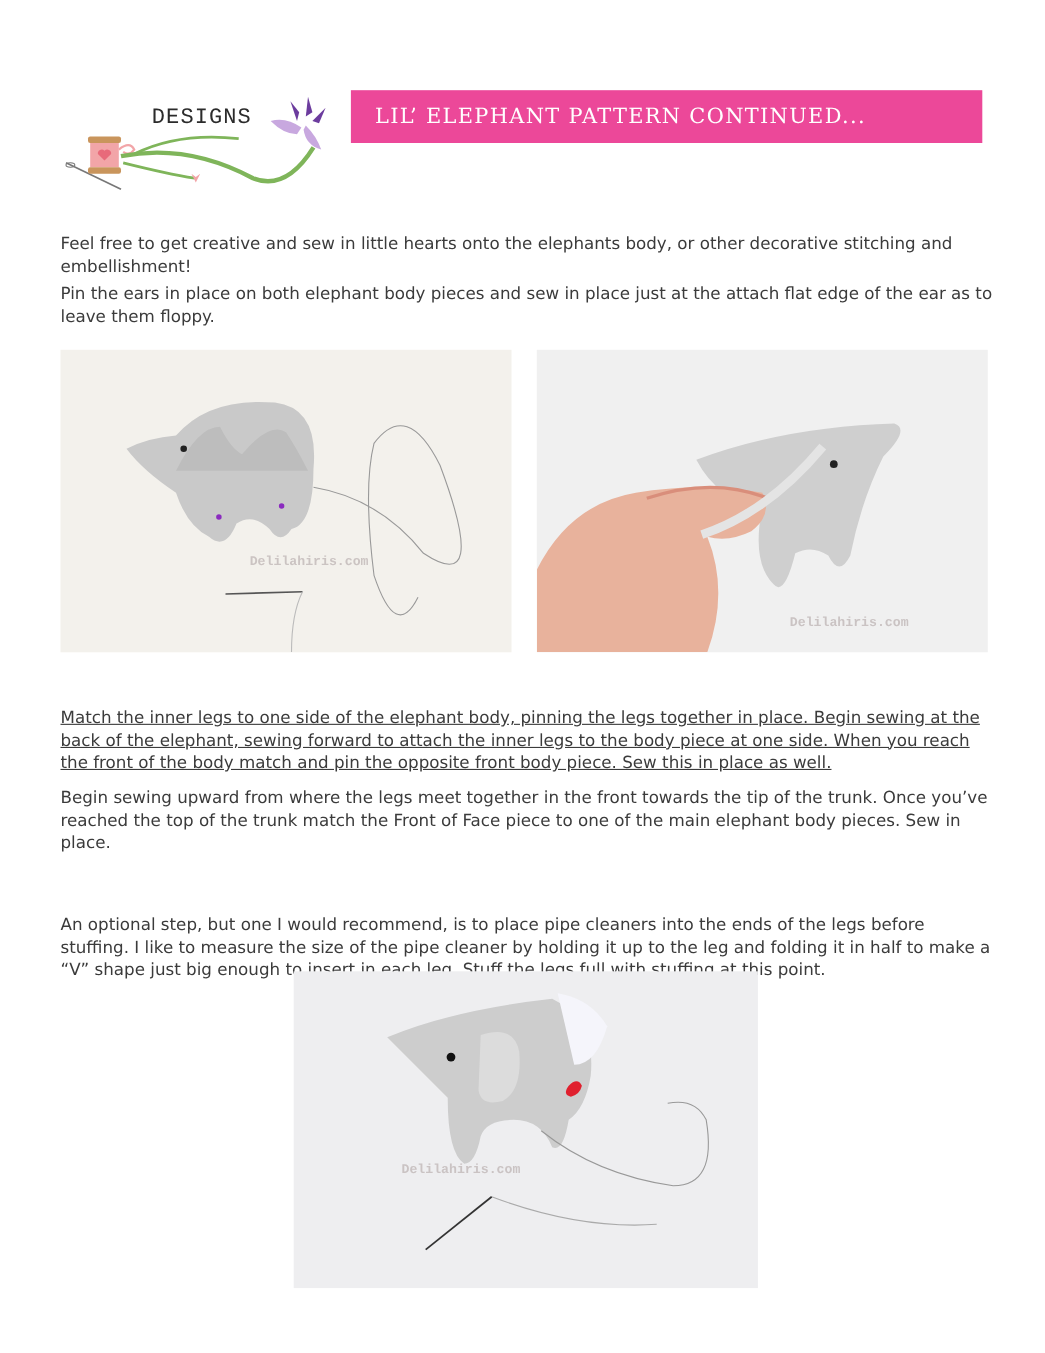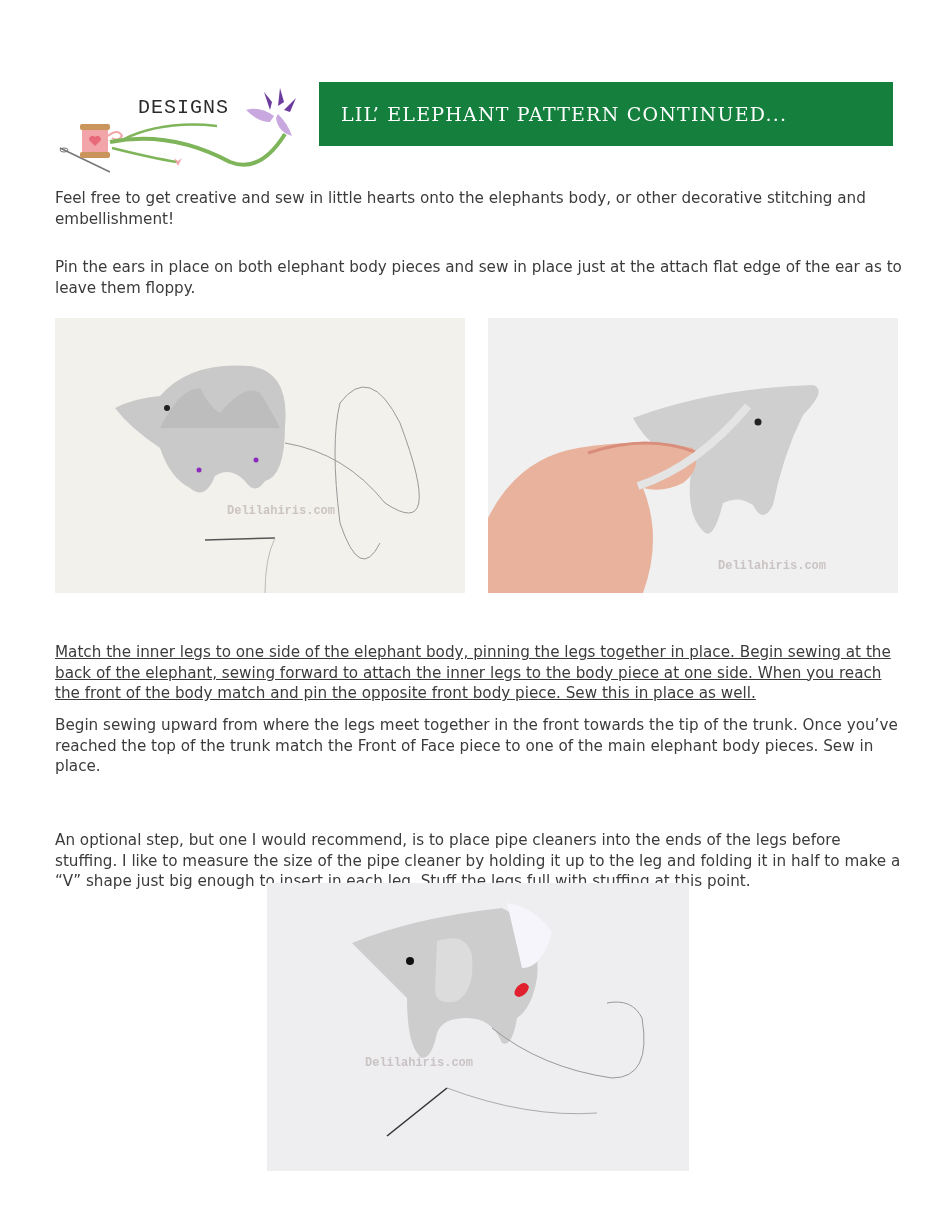--- a/index.html
+++ b/index.html
@@ -4,21 +4,21 @@
 <style>
   html, body { margin:0; padding:0; background:#ffffff; }
   body { width:950px; height:1230px; position:relative; overflow:hidden;
          font-family:"DejaVu Sans", sans-serif; color:#3a3a3a; }
   .logo { position:absolute; left:52px; top:44px; width:255px; height:132px; }
   .logo-title { position:absolute; left:36px; top:8px; font-family:"DejaVu Serif", serif;
      font-style:italic; font-weight:bold; font-size:36px; color:#2b2b2b; letter-spacing:0.5px; }
   .logo-sub { position:absolute; left:86px; top:52px; font-family:Liberation Mono, monospace;
      font-size:20px; color:#2b2b2b; letter-spacing:1px; }
   .logo svg { position:absolute; left:0; top:0; }
-  .banner { position:absolute; left:319px; top:82px; width:574px; height:64px; background:#15803d;
+  .banner { position:absolute; left:319px; top:82px; width:574px; height:48px; background:#ec4899;
      display:flex; align-items:center; padding-left:22px; box-sizing:border-box; }
   .banner-text { font-family:"DejaVu Serif", serif; color:#ffffff; font-size:19px; letter-spacing:1.2px; }
   .para { position:absolute; left:55px; width:848px; font-size:15.2px; line-height:20.5px; color:#3b3b3b; margin:0; }
   .photo { position:absolute; overflow:hidden; }
   .watermark { position:absolute; font-family:Liberation Mono, monospace; font-weight:bold; color:rgba(190,180,180,0.75); font-size:12px; }
 </style>
 </head>
 <body>
 
 <div class="logo">
@@ -46,21 +46,21 @@
     <path d="M226 62 l2 -18 l4 14 z" fill="#6c3c9e"></path>
     <path d="M232 66 l12 -12 l-6 14 z" fill="#6c3c9e"></path>
   </svg>
   <div class="logo-sub">DESIGNS</div>
 </div>
 
 <div class="banner">
   <span class="banner-text">LIL’ ELEPHANT PATTERN CONTINUED...</span>
 </div>
 
-<p class="para" style="top:188px;">Feel free to get creative and sew in little hearts onto the elephants body, or other decorative stitching and embellishment!</p>
+<p class="para" style="top:211px;">Feel free to get creative and sew in little hearts onto the elephants body, or other decorative stitching and embellishment!</p>
 <p class="para" style="top:257px;">Pin the ears in place on both elephant body pieces and sew in place just at the attach flat edge of the ear as to leave them floppy.</p>
 
 <div class="photo" style="left:55px; top:318px; width:410px; height:275px; background:#f3f1ec;">
   <svg width="410" height="275" viewBox="0 0 410 275">
     <path d="M60 90 q20 -10 45 -12 q30 -35 90 -30 q40 5 35 60 q0 50 -20 55 q-10 15 -20 0 q-15 -15 -30 -5 q-10 25 -25 12 q-20 -10 -30 -40 q-30 -20 -45 -40 z" fill="#c9c9c9"></path>
     <path d="M105 110 q20 -40 40 -40 q10 20 20 25 q25 -30 40 -20 q10 15 20 35 z" fill="#bdbdbd"></path>
     <circle cx="112" cy="90" r="3" fill="#222"></circle>
     <circle cx="144" cy="152" r="2.5" fill="#8b2bbf"></circle>
     <circle cx="201" cy="142" r="2.5" fill="#8b2bbf"></circle>
     <path d="M230 125 q60 10 100 60 q60 40 15 -80 q-30 -60 -60 -20 q-10 40 0 120 q20 60 40 20" fill="none" stroke="#999" stroke-width="1"></path>

